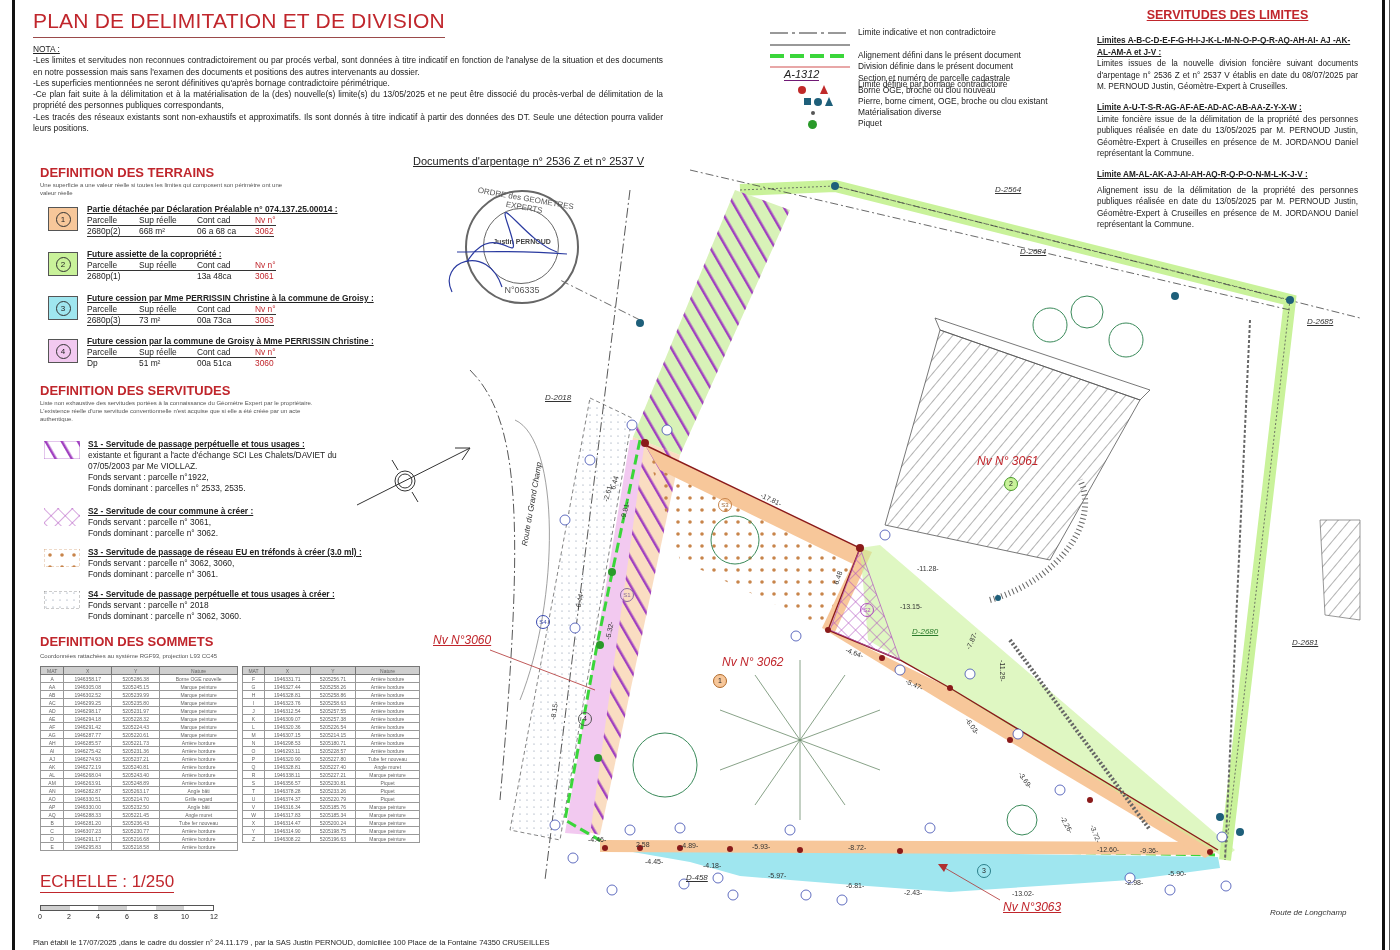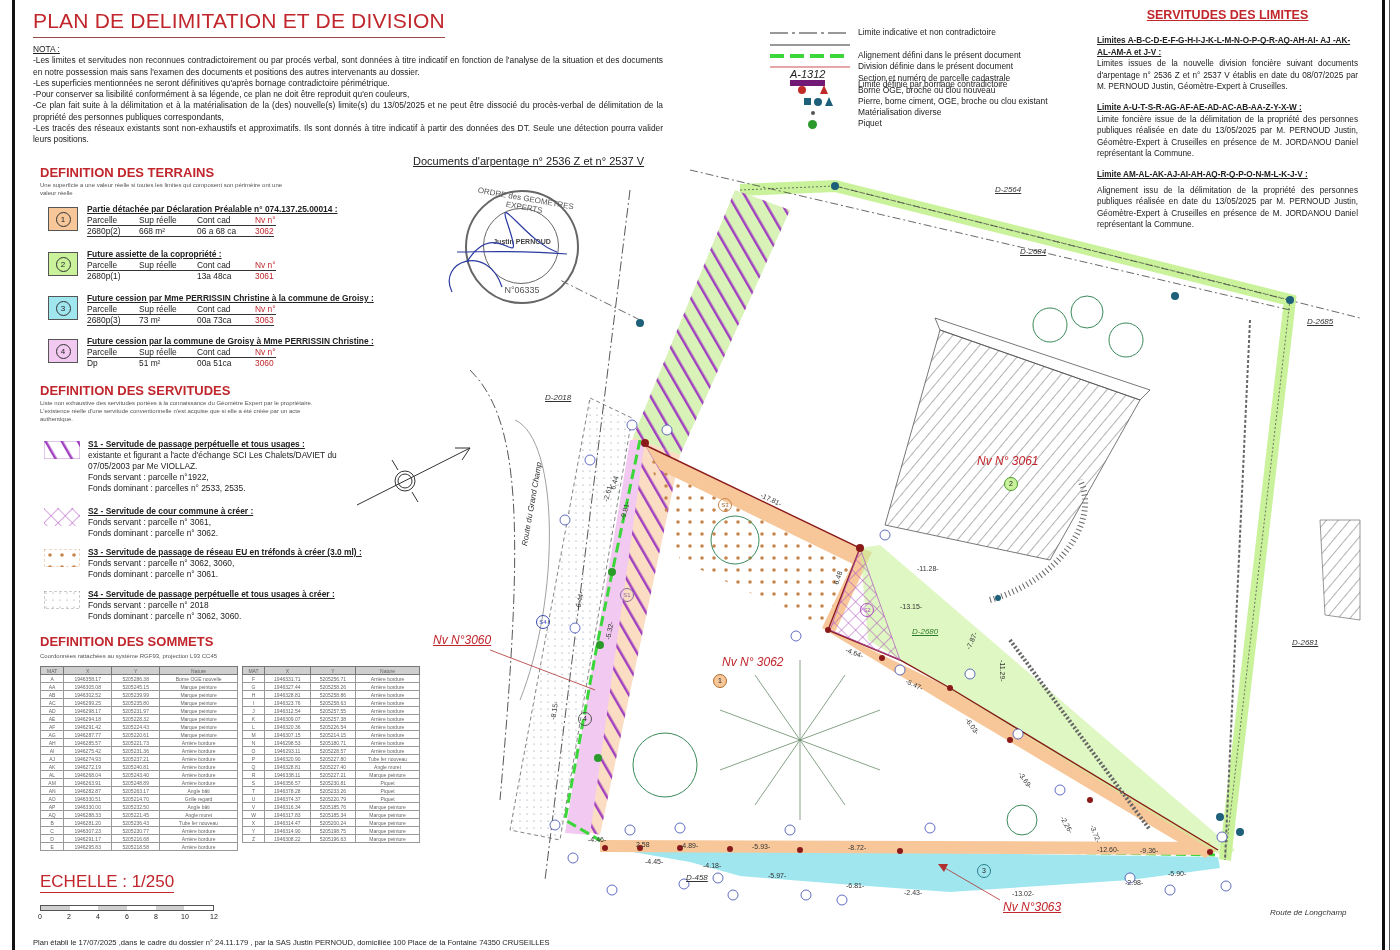--- a/index.html
+++ b/index.html
@@ -267,21 +267,20 @@
   <div style="position:absolute;left:620px;top:588px;width:12px;height:12px;border:1px solid #8a6aa0;border-radius:50%;font-size:6px;text-align:center;line-height:12px;color:#8a6aa0;">S1</div>
   <div style="position:absolute;left:860px;top:603px;width:12px;height:12px;border:1px solid #b050c0;border-radius:50%;font-size:6px;text-align:center;line-height:12px;color:#b050c0;">S2</div>
   <div style="position:absolute;left:718px;top:498px;width:12px;height:12px;border:1px solid #c8844a;border-radius:50%;font-size:6px;text-align:center;line-height:12px;color:#a06a3a;">S3</div>
   <div style="position:absolute;left:536px;top:615px;width:12px;height:12px;border:1px solid #3a4ab0;border-radius:50%;font-size:6px;text-align:center;line-height:12px;color:#3a4ab0;">S4</div>
 
   <div class="title">PLAN DE DELIMITATION ET DE DIVISION</div>
   <div class="nota">
     <div class="h">NOTA :</div>
     <p>-Les limites et servitudes non reconnues contradictoirement ou par procés verbal, sont données à titre indicatif en fonction de l'analyse de la situation et des documents en notre possession mais sans l'examen des documents et positions des autres intervenants au dossier.</p>
     <p>-Les superficies mentionnées ne seront définitives qu'après bornage contradictoire périmétrique.</p>
-    <p>-Pour conserver sa lisibilité conformément à sa légende, ce plan ne doit être reproduit qu'en couleurs,</p>
     <p>-Ce plan fait suite à la délimitation et à la matérialisation de la (des) nouvelle(s) limite(s) du 13/05/2025 et ne peut être dissocié du procès-verbal de délimitation de la propriété des personnes publiques correspondants,</p>
     <p>-Les tracés des réseaux existants sont non-exhaustifs et approximatifs. Ils sont donnés à titre indicatif à partir des données des DT. Seule une détection pourra valider leurs positions.</p>
   </div>
   <div class="docs">Documents d'arpentage n° 2536 Z et n° 2537 V</div>
 
   <div style="position:absolute;left:465px;top:190px;width:110px;height:110px;border:2px solid #666;border-radius:50%;">
     <div style="position:absolute;left:16px;top:16px;width:74px;height:74px;border:1px solid #666;border-radius:50%;"></div>
     <div style="position:absolute;left:8px;top:2px;width:100px;font-size:8px;text-align:center;color:#555;transform:rotate(10deg);">ORDRE des GEOMETRES EXPERTS</div>
     <div style="position:absolute;left:20px;top:46px;width:70px;font-size:7px;font-weight:bold;text-align:center;color:#444;">Justin PERNOUD</div>
     <div style="position:absolute;left:20px;top:93px;width:70px;font-size:9px;text-align:center;color:#555;">N°06335</div>
@@ -300,21 +299,21 @@
       </svg>
     <div class="tx" style="top:17px;margin-top:40px;">Limite définie par bornage contradictoire</div>
     <svg class="ln" style="top:28px;">
         <line x1="0" y1="6" x2="80" y2="6" stroke="#3ad63a" stroke-width="4" stroke-dasharray="14 6"></line>
       </svg>
     <div class="tx" style="top:28px;">Alignement défini dans le présent document</div>
     <svg class="ln" style="top:39px;">
         <line x1="0" y1="6" x2="80" y2="6" stroke="#e08a8a" stroke-width="1.5"></line>
       </svg>
     <div class="tx" style="top:39px;">Division définie dans le présent document</div>
-    <div style="position:absolute;left:20px;top:46px;font-size:11px;font-style:italic;border-bottom:6px solid #701a75;">A-1312</div>
+    <div style="position:absolute;left:14px;top:46px;font-size:11px;font-style:italic;border-bottom:1px solid #701a75;">A-1312</div>
     <div class="tx" style="top:51px;">Section et numéro de parcelle cadastrale</div>
     <div style="position:absolute;left:28px;top:64px;width:8px;height:8px;border-radius:50%;background:#c02a2a;"></div>
     <div style="position:absolute;left:50px;top:63px;width:0;height:0;border-left:4px solid transparent;border-right:4px solid transparent;border-bottom:9px solid #c02a2a;"></div>
     <div class="tx" style="top:63px;">Borne OGE, broche ou clou nouveau</div>
     <div style="position:absolute;left:34px;top:76px;width:7px;height:7px;background:#1e5f7a;"></div>
     <div style="position:absolute;left:44px;top:76px;width:8px;height:8px;border-radius:50%;background:#1e5f7a;"></div>
     <div style="position:absolute;left:55px;top:75px;width:0;height:0;border-left:4px solid transparent;border-right:4px solid transparent;border-bottom:9px solid #1e5f7a;"></div>
     <div class="tx" style="top:74px;">Pierre, borne ciment, OGE, broche ou clou existant</div>
     <div style="position:absolute;left:41px;top:89px;width:4px;height:4px;border-radius:50%;background:#555;"></div>
     <div class="tx" style="top:85px;">Matérialisation diverse</div>

